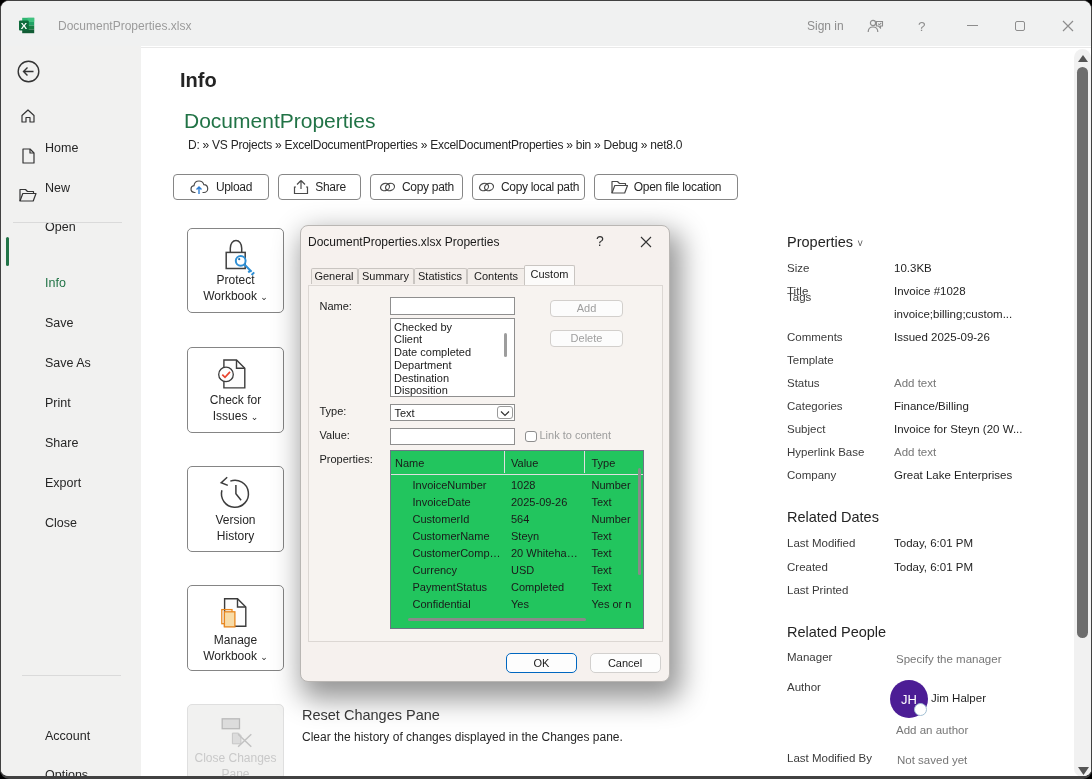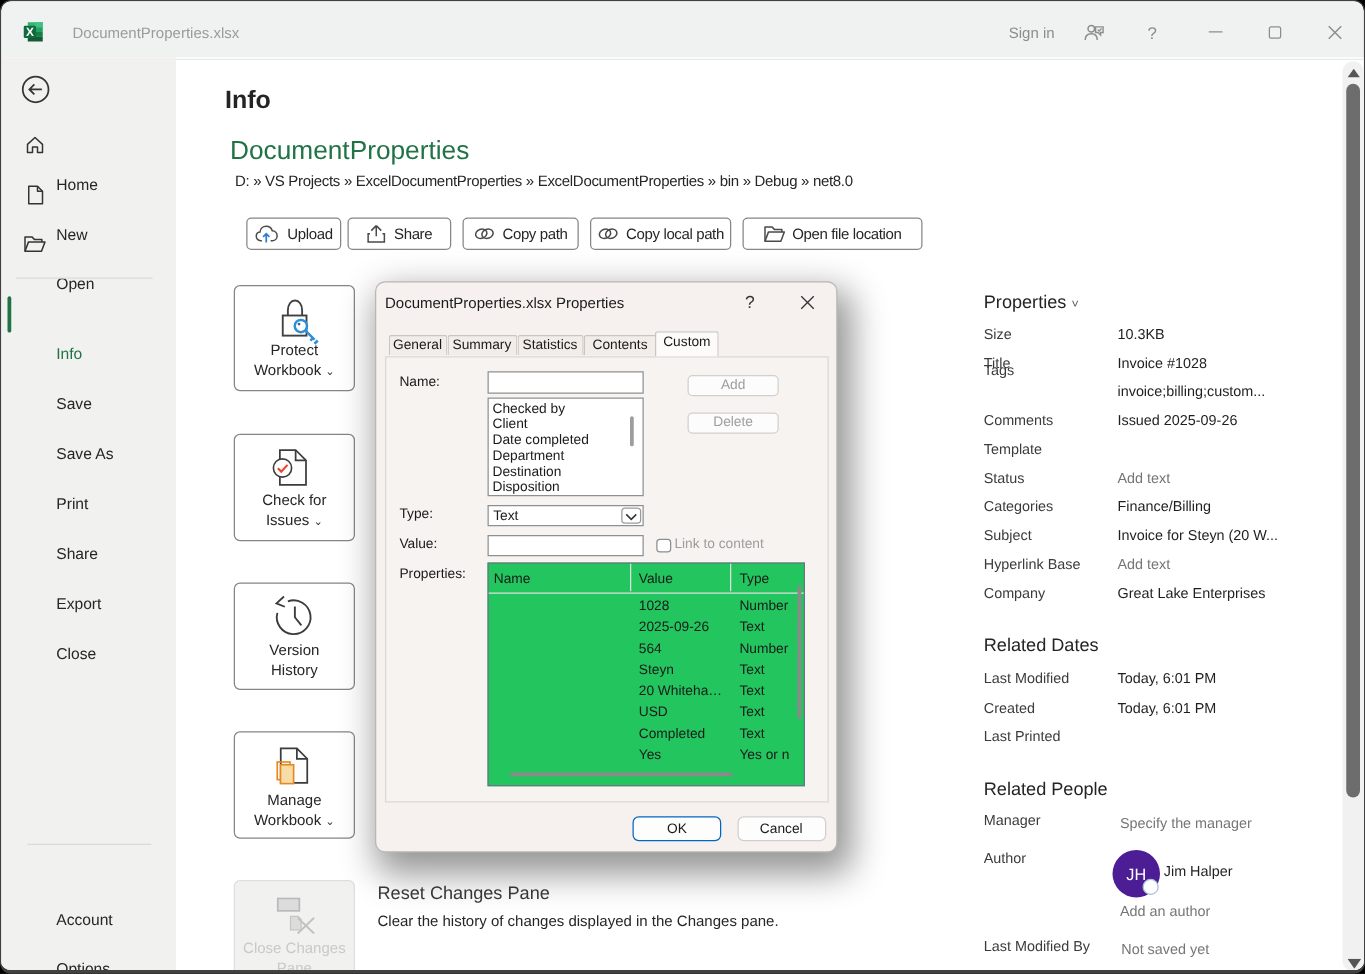--- a/index.html
+++ b/index.html
@@ -95,21 +95,21 @@
     <div class="navlbl" style="top:398px">Export</div>
     <div class="navlbl" style="top:438px">Close</div>
     <div class="abs" style="left:21px;top:629px;width:99px;height:1px;background:#dadada"></div>
     <div class="navlbl" style="top:651px">Account</div>
     <div class="navlbl" style="top:690px">Options</div>
   </div>
   <div id="content"></div>
   <div class="abs" style="left:179px;top:68px;font-size:20px;font-weight:bold;color:#242424">Info</div>
   <div class="abs" style="left:183px;top:108px;font-size:21px;color:#217346">DocumentProperties</div>
   <div class="abs" style="left:187px;top:137px;font-size:12px;letter-spacing:-0.25px;color:#262626">D: » VS Projects » ExcelDocumentProperties » ExcelDocumentProperties » bin » Debug » net8.0</div>
-  <div class="btn" style="left:196px;top:173px;width:76px">
+  <div class="btn" style="left:172px;top:173px;width:96px">
     <svg width="20" height="15" viewBox="0 0 20 15">
       <path d="M5.5 12.5 H4.5 C2.5 12.5 1 11 1 9 C1 7.2 2.3 5.8 4 5.6 C4.3 3 6.4 1 9 1 C11.3 1 13.2 2.5 13.8 4.6 C16 4.7 17.7 6.5 17.7 8.7 C17.7 10.8 16 12.5 13.9 12.5 H12.5" fill="none" stroke="#4a4a4a" stroke-width="1.2"></path>
       <path d="M9 14 V7 M6.5 9.5 L9 7 L11.5 9.5" fill="none" stroke="#2b7cd3" stroke-width="1.4"></path>
     </svg>
       <span>Upload</span>
     </div>
   <div class="btn" style="left:277px;top:173px;width:83px">
     <svg width="16" height="16" viewBox="0 0 16 16">
       <path d="M8 1.5 L12 5.5 M8 1.5 L4 5.5 M8 1.5 V10" fill="none" stroke="#4a4a4a" stroke-width="1.2"></path>
       <path d="M3 8 H1.5 V14.5 H14.5 V8 H13" fill="none" stroke="#4a4a4a" stroke-width="1.2"></path>
@@ -266,20 +266,21 @@
     <div class="abs" style="left:224px;top:204.5px;width:11.5px;height:11.5px;background:#fff;border:1px solid #8d8d8d;border-radius:3px"></div>
     <div class="dtxt" style="left:238.5px;top:203px;color:#9d9d9d">Link to content</div>
     <div class="dtxt" style="left:18.5px;top:226.5px">Properties:</div>
     <div class="abs" style="left:88.5px;top:224px;width:254.5px;height:179px;background:#22c55e;border:1px solid #6b7684">
       <div class="dtxt" style="left:4.5px;top:6px">Name</div>
       <div class="dtxt" style="left:120.5px;top:6px">Value</div>
       <div class="dtxt" style="left:201px;top:6px">Type</div>
       <div class="abs" style="left:113px;top:0;width:1px;height:22px;background:#e0e0e0"></div>
       <div class="abs" style="left:193px;top:0;width:1px;height:22px;background:#e0e0e0"></div>
       <div class="abs" style="left:0;top:23px;width:100%;height:1px;background:#e0e0e0"></div>
+      <div class="dtxt" style="left:22px;top:25.5px;line-height:17px">InvoiceNumber<br>InvoiceDate<br>CustomerId<br>CustomerName<br>CustomerComp…<br>Currency<br>PaymentStatus<br>Confidential</div>
       <div class="dtxt" style="left:120.5px;top:25.5px;line-height:17px">1028<br>2025-09-26<br>564<br>Steyn<br>20 Whiteha…<br>USD<br>Completed<br>Yes</div>
       <div class="dtxt" style="left:201px;top:25.5px;line-height:17px">Number<br>Text<br>Number<br>Text<br>Text<br>Text<br>Text<br>Yes or n</div>
       <div class="abs" style="left:247px;top:17px;width:3px;height:107px;background:#8a8a8a;border-radius:2px"></div>
       <div class="abs" style="left:17.5px;top:167px;width:178px;height:3px;background:#8a8a8a;border-radius:2px"></div>
     </div>
     <div class="abs" style="left:205px;top:427px;width:71px;height:19.5px;background:#fdfdfd;border:1px solid #0067c0;border-radius:5px;font-size:11px;color:#1a1a1a;text-align:center;line-height:18px">OK</div>
     <div class="abs" style="left:288.5px;top:427px;width:71px;height:19.5px;background:#fdfdfd;border:1px solid #d2d0ce;border-radius:5px;font-size:11px;color:#1a1a1a;text-align:center;line-height:18px">Cancel</div>
   </div>
 </div>
 

